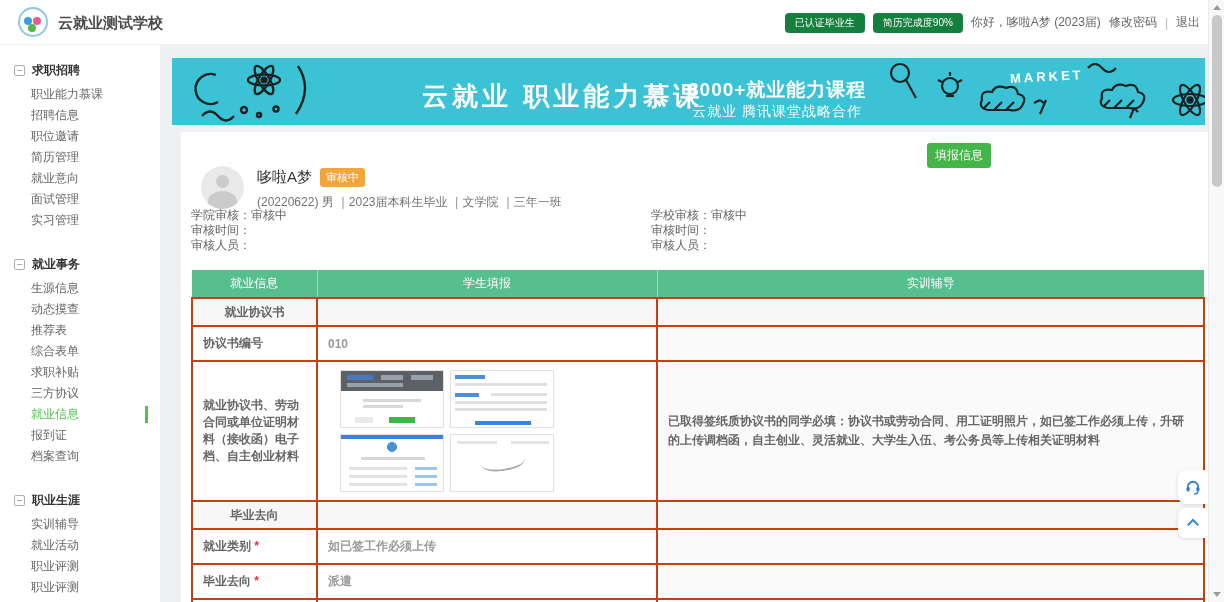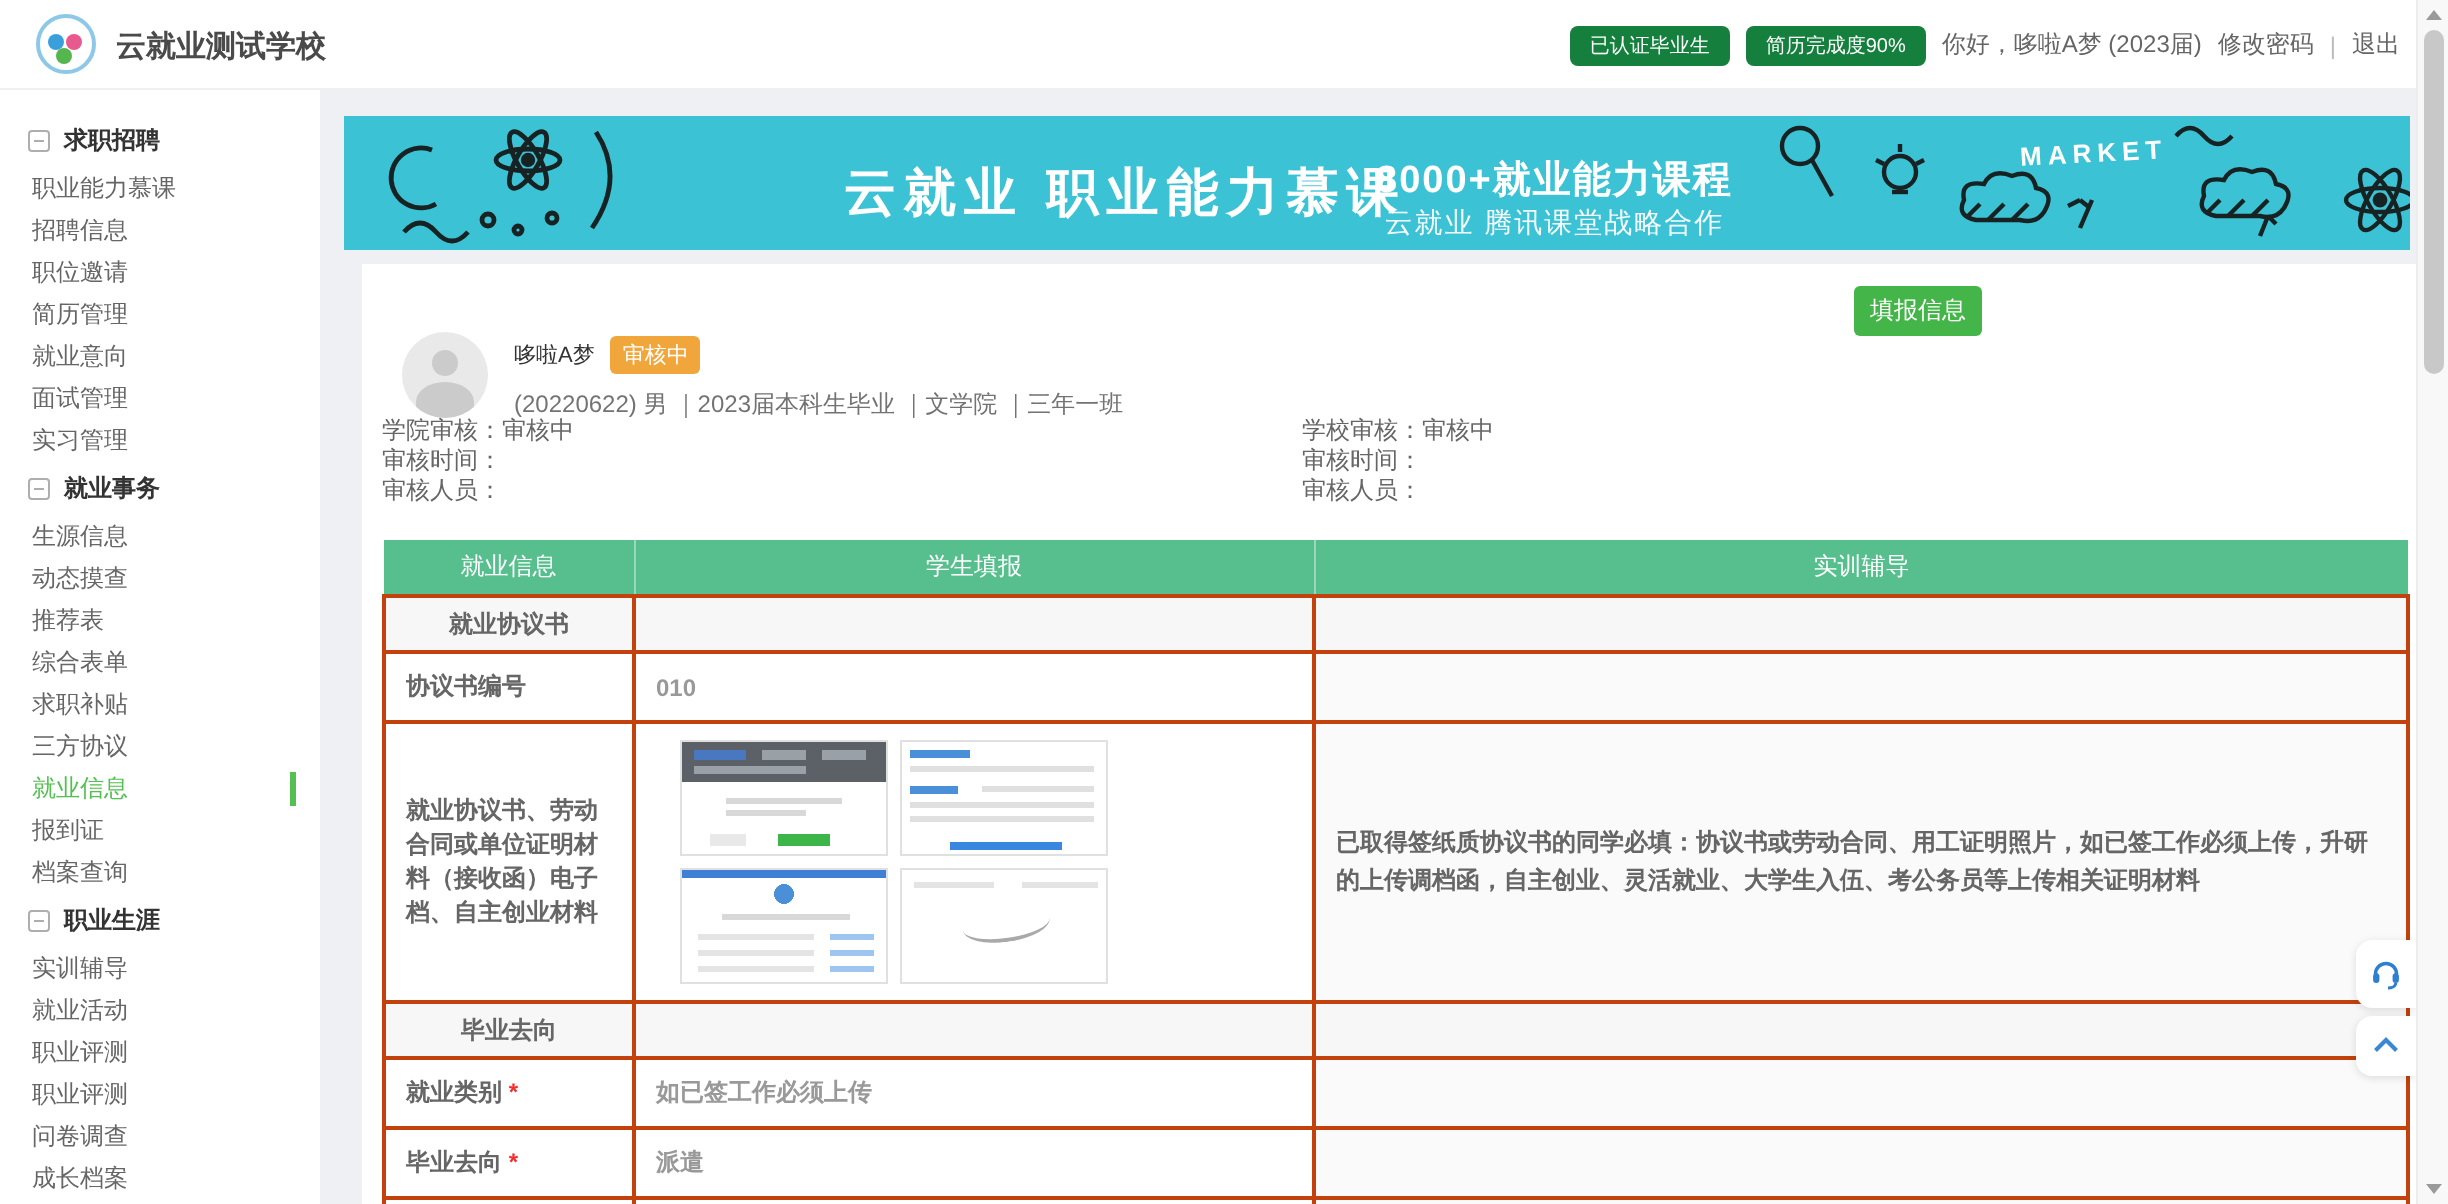--- a/index.html
+++ b/index.html
@@ -19,27 +19,27 @@
     box-shadow:9px 0 0 #e85a8e, 4px 7px 0 #55b64e; }
   .school-name { position:absolute; left:58px; top:14px; font-size:15px; color:#4a4a4a; font-weight:bold; }
   .header-right { position:absolute; right:24px; top:0; height:45px; display:flex; align-items:center; gap:8px; color:#666; }
   .hbadge { background:#15803d; color:#fff; padding:3px 10px; border-radius:4px; font-size:10px; white-space:nowrap; }
   .hlink { cursor:pointer; white-space:nowrap; }
   .hdivider { color:#bbb; }
 
   
   .sidebar { position:absolute; left:0; top:45px; width:148px; height:557px;
     background:#fff; padding-top:12px; overflow:hidden; z-index:20; }
-  .side-sec { display:flex; align-items:center; padding:5px 0 5px 14px; margin-top:0;
+  .side-sec { display:flex; align-items:center; padding:5px 0 5px 14px; margin-top:20px;
     color:#333; font-weight:bold; font-size:12px; cursor:pointer; }
   .side-sec:first-child { margin-top:0; }
   .sec-icon { width:11px; height:11px; border:1px solid #aeaeae; border-radius:2px;
     display:inline-block; margin-right:7px; position:relative; flex:none; }
   .sec-icon::before { content:''; position:absolute; left:2px; right:2px; top:4px; height:1px; background:#aeaeae; }
-  .side-item { height:21px; line-height:21px; padding-left:16px; color:#666;
+  .side-item { height:21px; line-height:21px; padding-left:31px; color:#666;
     cursor:pointer; position:relative; white-space:nowrap; }
   .side-item.active { color:#53c051; }
   .side-item.active::after { content:''; position:absolute; right:0; top:2px; width:3px; height:17px; background:#53c051; }
 
   
   .main { position:absolute; left:160px; top:45px; width:1048px; height:571px;
     background:#eef0f4; overflow:hidden; }
 
   
   .banner { position:absolute; left:12px; top:13px; width:1033px; height:67px;
@@ -56,21 +56,21 @@
   
   .card { position:absolute; left:21px; top:87px; width:1029px; height:600px; background:#fff; }
   .fill-btn { position:absolute; left:746px; top:11px; width:64px; height:25px;
     background:#44b549; color:#fff; border:none; border-radius:3px; font-size:12px;
     font-family:inherit; cursor:pointer; }
   .avatar { position:absolute; left:20px; top:34px; width:43px; height:43px;
     border-radius:50%; background:#e9e9e9; overflow:hidden; }
   .avatar::before { content:''; position:absolute; left:15px; top:9px; width:13px; height:13px; border-radius:50%; background:#cbcbcb; }
   .avatar::after { content:''; position:absolute; left:7px; top:25px; width:29px; height:20px; border-radius:50% 50% 0 0; background:#cbcbcb; }
   .name-row { position:absolute; left:76px; top:36px; display:flex; align-items:center; gap:8px; }
-  .prof-name { font-size:11px; color:#333; }
+  .prof-name { font-size:15px; color:#333; }
   .status-badge { background:#f0a63a; color:#fff; font-size:11px; padding:2px 6px; border-radius:3px; }
   .prof-details { position:absolute; left:76px; top:62px; color:#737373; font-size:12px; }
   .audit-col { position:absolute; top:76px; line-height:15px; color:#666; }
   .audit-left { left:10px; }
   .audit-right { left:470px; }
 
   
   .info-table { position:absolute; left:10px; top:138px; width:1014px;
     border-collapse:collapse; table-layout:fixed; font-size:12px; }
   .info-table th { background:#57bf8e; color:#fff; font-weight:normal; height:28px;

